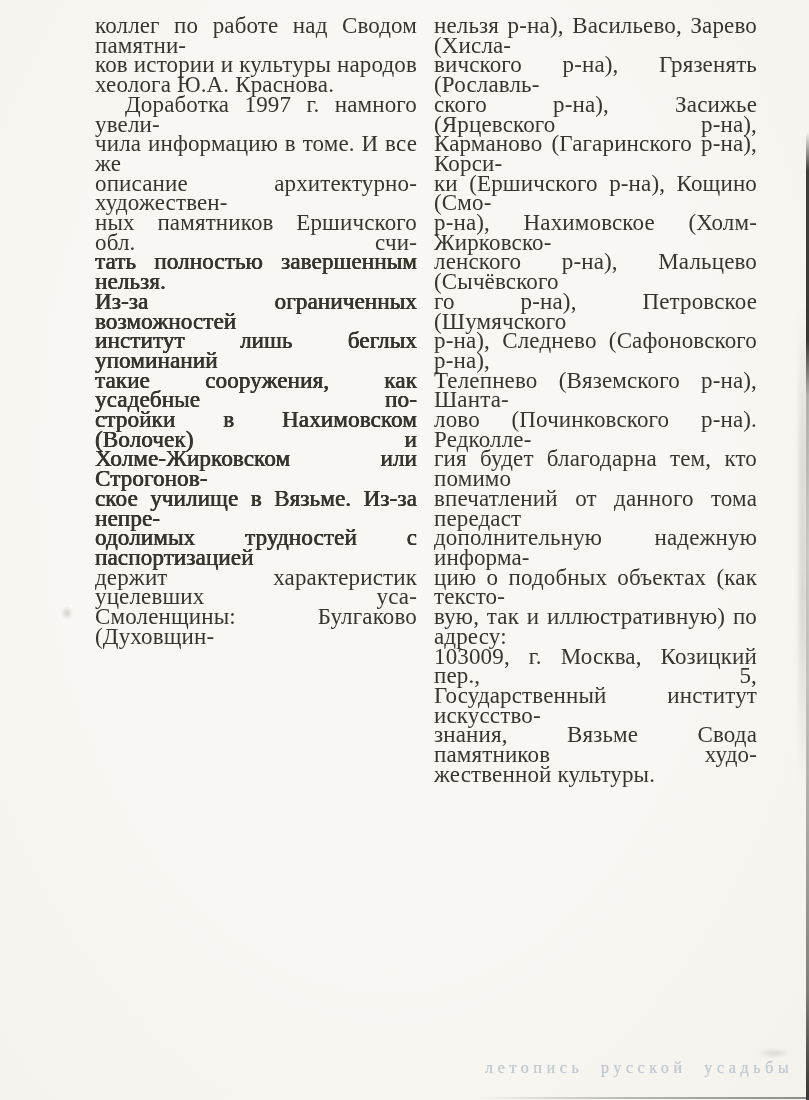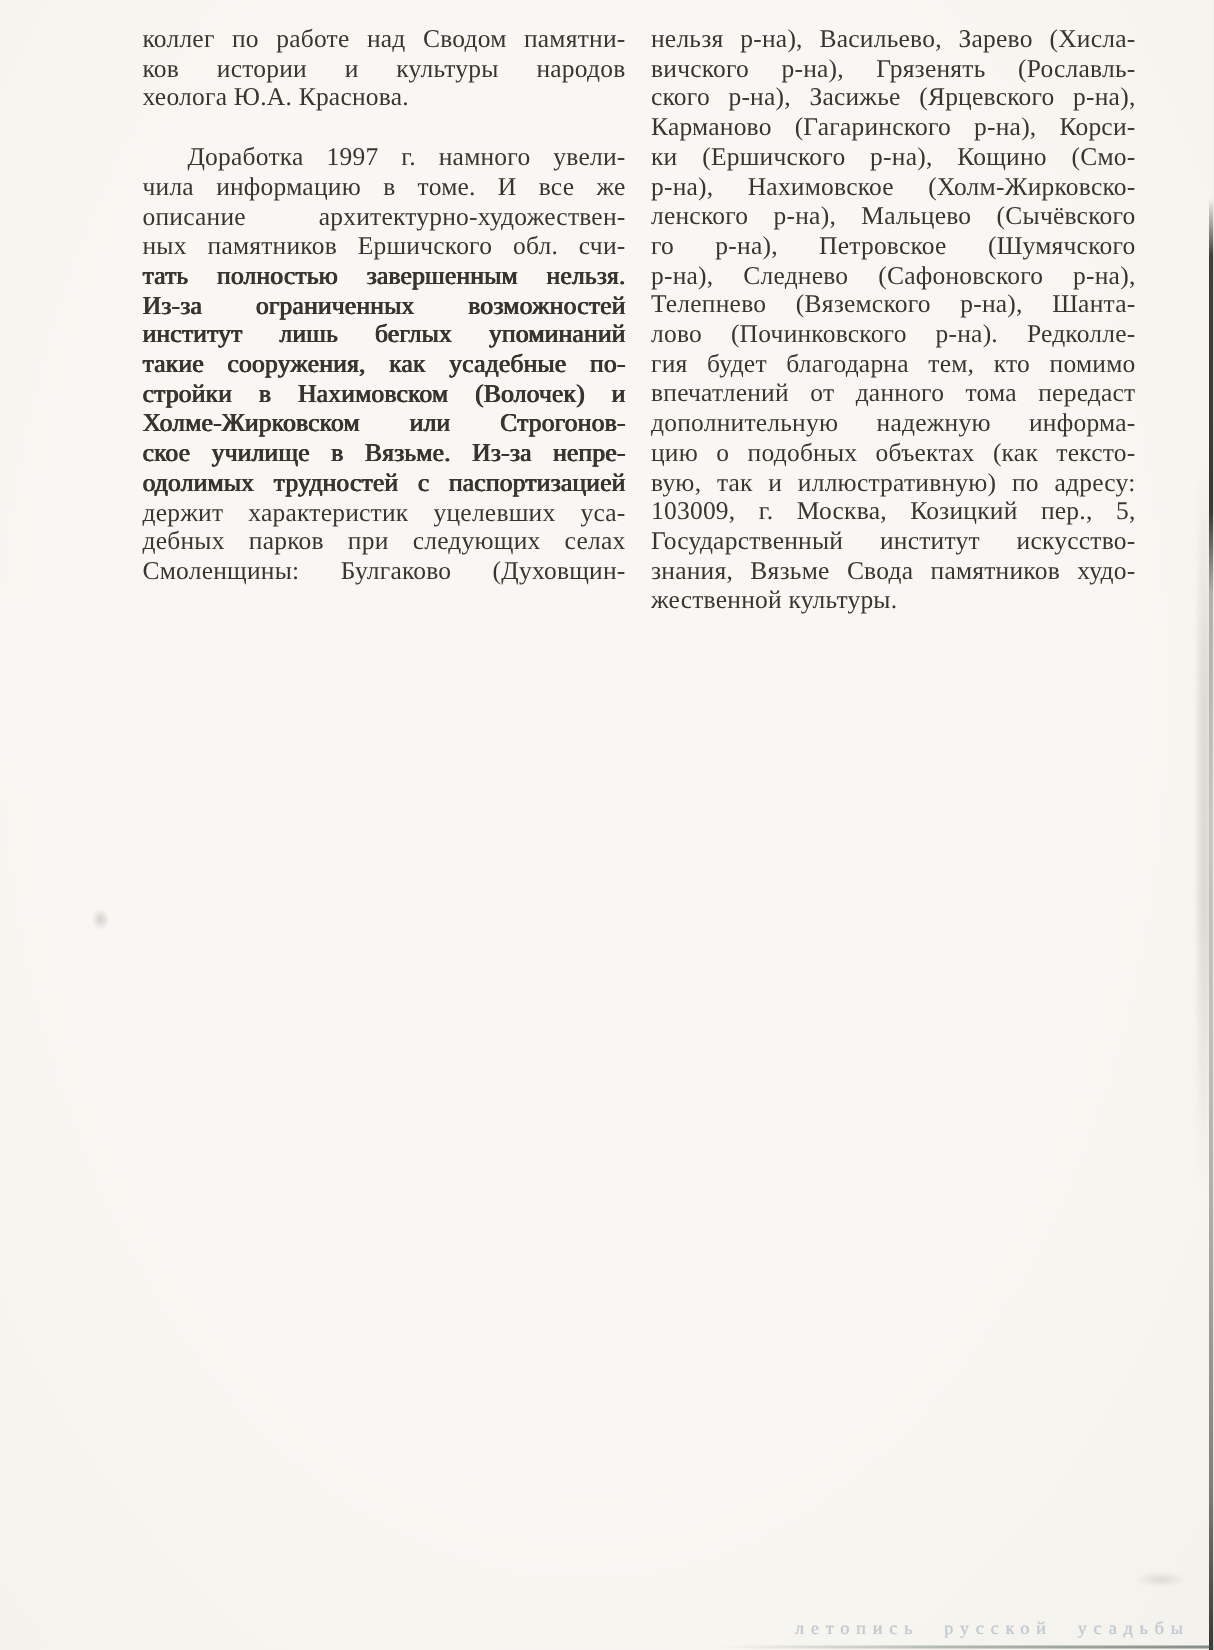--- a/index.html
+++ b/index.html
@@ -22,32 +22,32 @@
   .columns {
     position: absolute;
     top: 16px;
     left: 95px;
     width: 662px;
     display: flex;
     gap: 17px;
   }
   .col {
     width: 322px;
-    font-size: 17px;
+    font-size: 23px;
     line-height: 19.7px;
     letter-spacing: 0.15px;
   }
   .col-right { width: 323px; }
   .line {
     text-align: justify;
     text-align-last: justify;
     white-space: normal;
   }
   .line.last { text-align-last: left; }
-  .line.indent { text-indent: 30px; margin-top: 20px; }
+  .line.indent { text-indent: 30px; }
   .line.dark { text-shadow: 0.45px 0 0 currentColor, -0.25px 0 0 currentColor; }
 
   
   .edge-line-right {
     position: absolute;
     top: 0; right: 0;
     width: 3px; height: 100%;
     background: linear-gradient(to bottom,
       rgba(30,28,24,0)   0%,
       rgba(30,28,24,0)   12%,
@@ -87,22 +87,22 @@
   .corner-smudge {
     position: absolute;
     right: 18px; bottom: 42px;
     width: 34px; height: 10px;
     background: radial-gradient(ellipse, rgba(150,150,148,0.28), rgba(150,150,148,0) 70%);
     filter: blur(1px);
   }
   .watermark {
     position: absolute;
     right: 16px;
-    bottom: 7px;
-    font-size: 12px;
+    bottom: 23px;
+    font-size: 16px;
     letter-spacing: 4.6px;
     word-spacing: 9px;
     color: var(--watermark);
     text-shadow: 0.4px 0.4px 0 rgba(120,135,150,0.35);
     white-space: nowrap;
   }
 </style>
 </head>
 <body>
 
@@ -119,21 +119,20 @@
         <div class="line">ных памятников Ершичского обл. счи-</div>
         <div class="line dark">тать полностью завершенным нельзя.</div>
         <div class="line dark">Из-за ограниченных возможностей</div>
         <div class="line dark">институт лишь беглых упоминаний</div>
         <div class="line dark">такие сооружения, как усадебные по-</div>
         <div class="line dark">стройки в Нахимовском (Волочек) и</div>
         <div class="line dark">Холме-Жирковском или Строгонов-</div>
         <div class="line dark">ское училище в Вязьме. Из-за непре-</div>
         <div class="line dark">одолимых трудностей с паспортизацией</div>
         <div class="line">держит характеристик уцелевших уса-</div>
-        <div class="line">дебных парков при следующих селах</div>
         <div class="line">Смоленщины: Булгаково (Духовщин-</div>
       </div>
     <div class="col col-right">
         <div class="line">нельзя р-на), Васильево, Зарево (Хисла-</div>
         <div class="line">вичского р-на), Грязенять (Рославль-</div>
         <div class="line">ского р-на), Засижье (Ярцевского р-на),</div>
         <div class="line">Карманово (Гагаринского р-на), Корси-</div>
         <div class="line">ки (Ершичского р-на), Кощино (Смо-</div>
         <div class="line">р-на), Нахимовское (Холм-Жирковско-</div>
         <div class="line">ленского р-на), Мальцево (Сычёвского</div>

